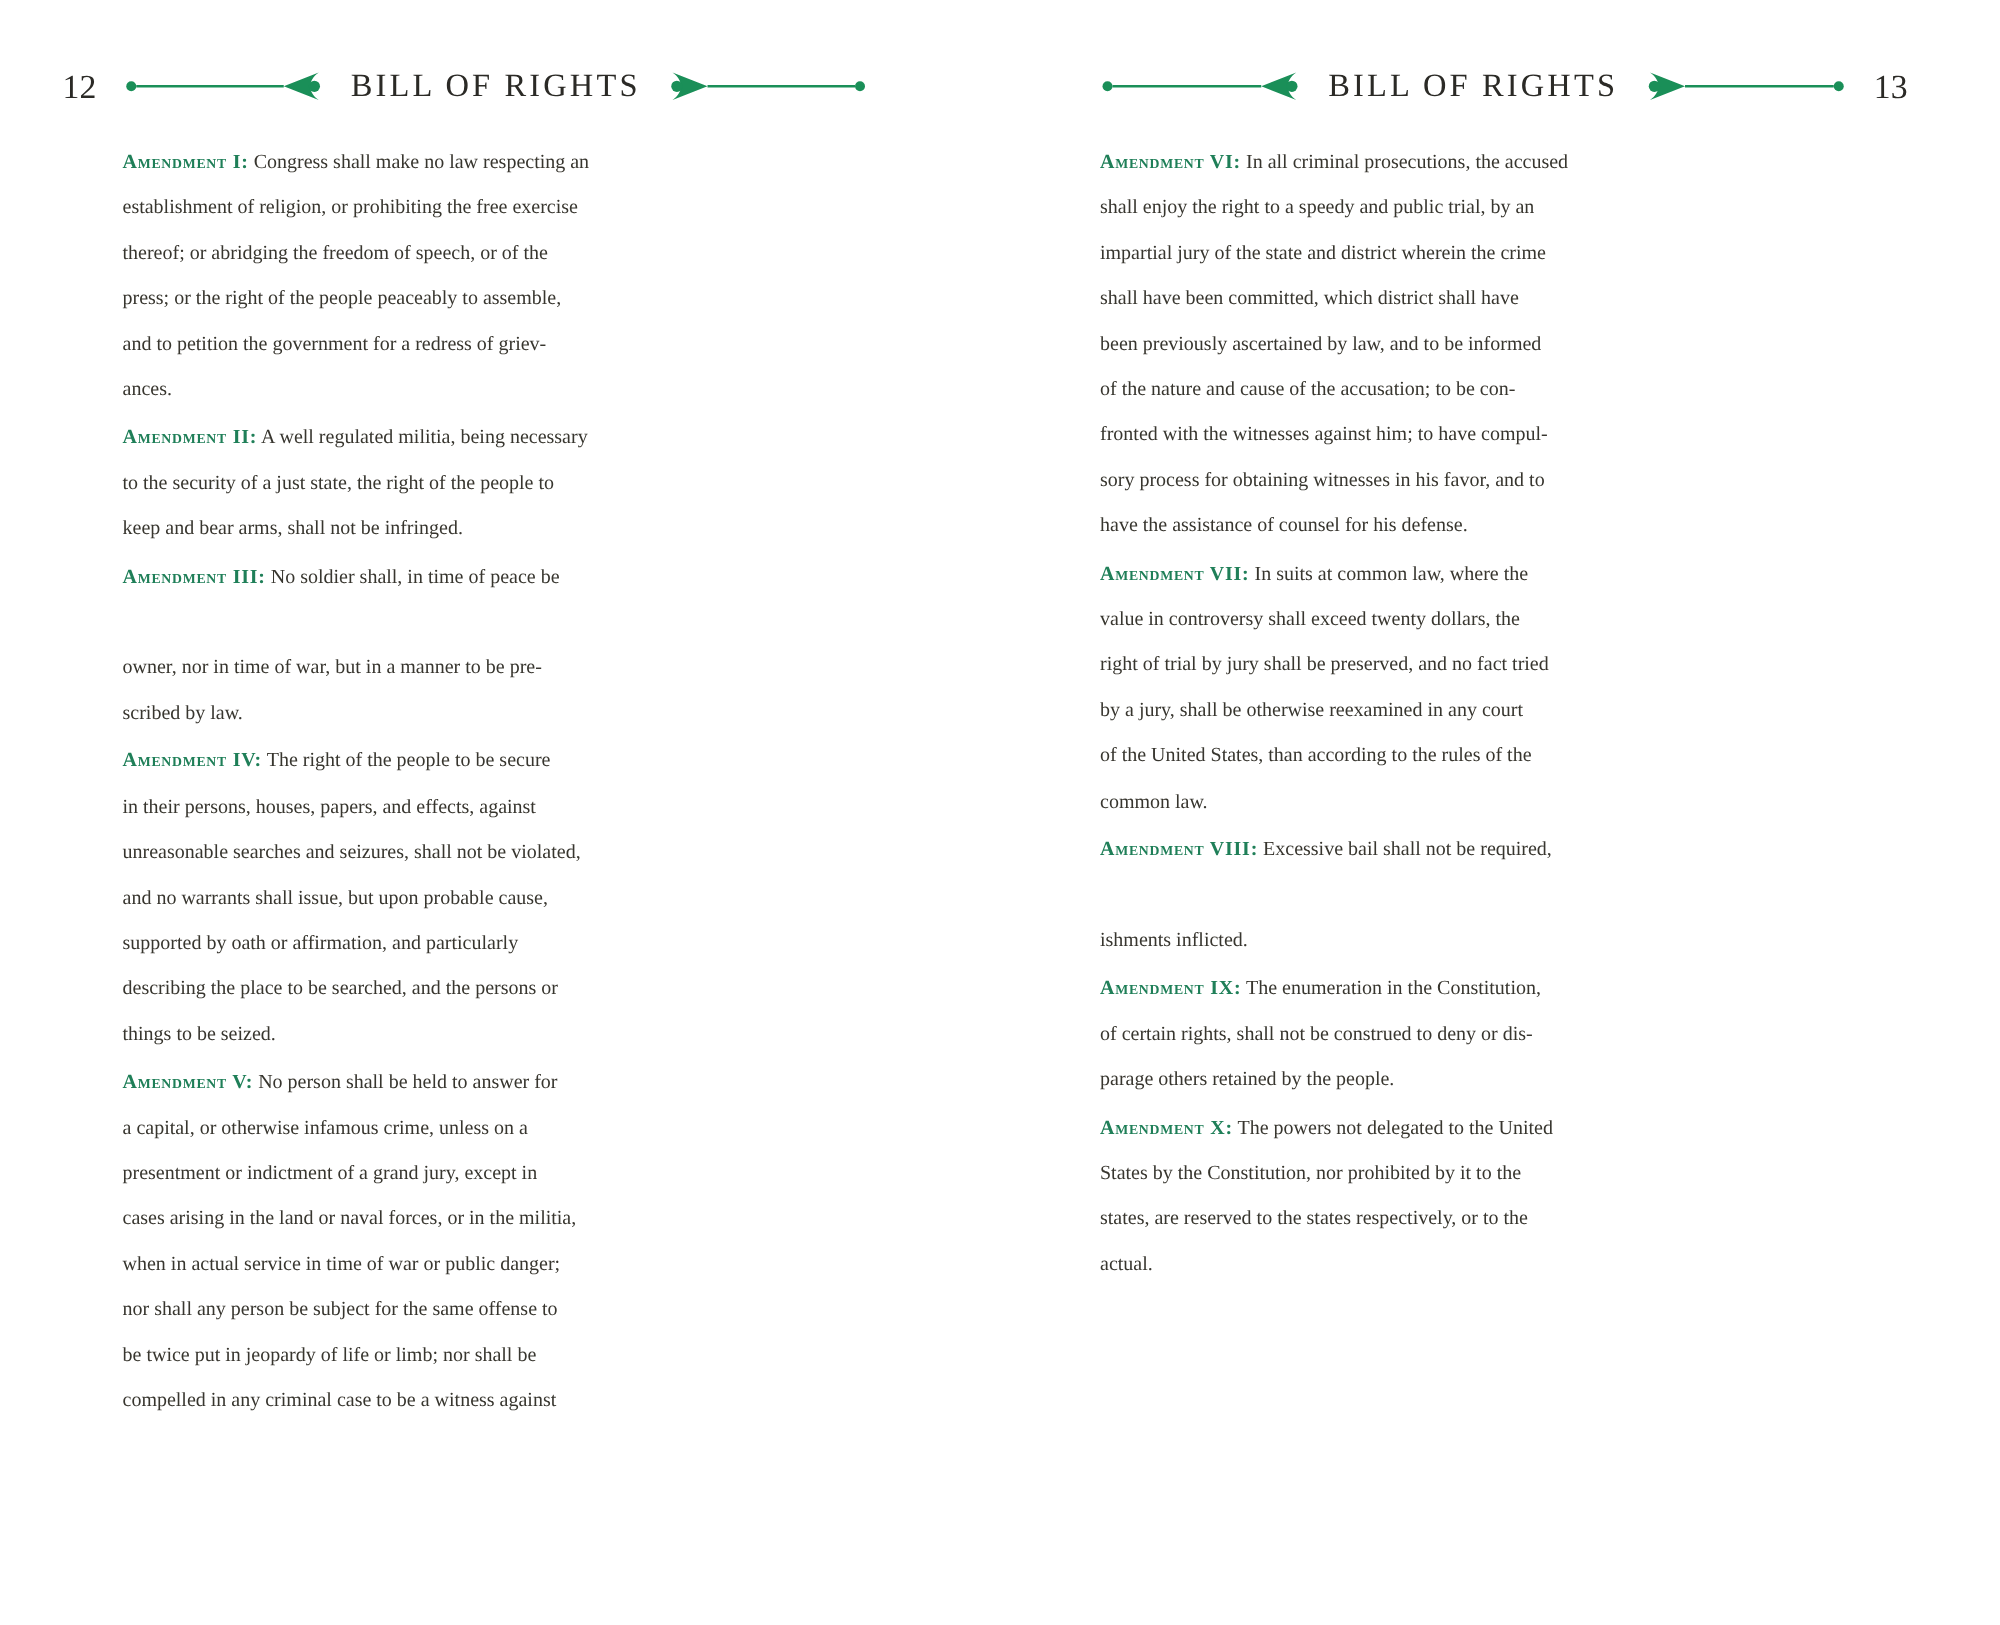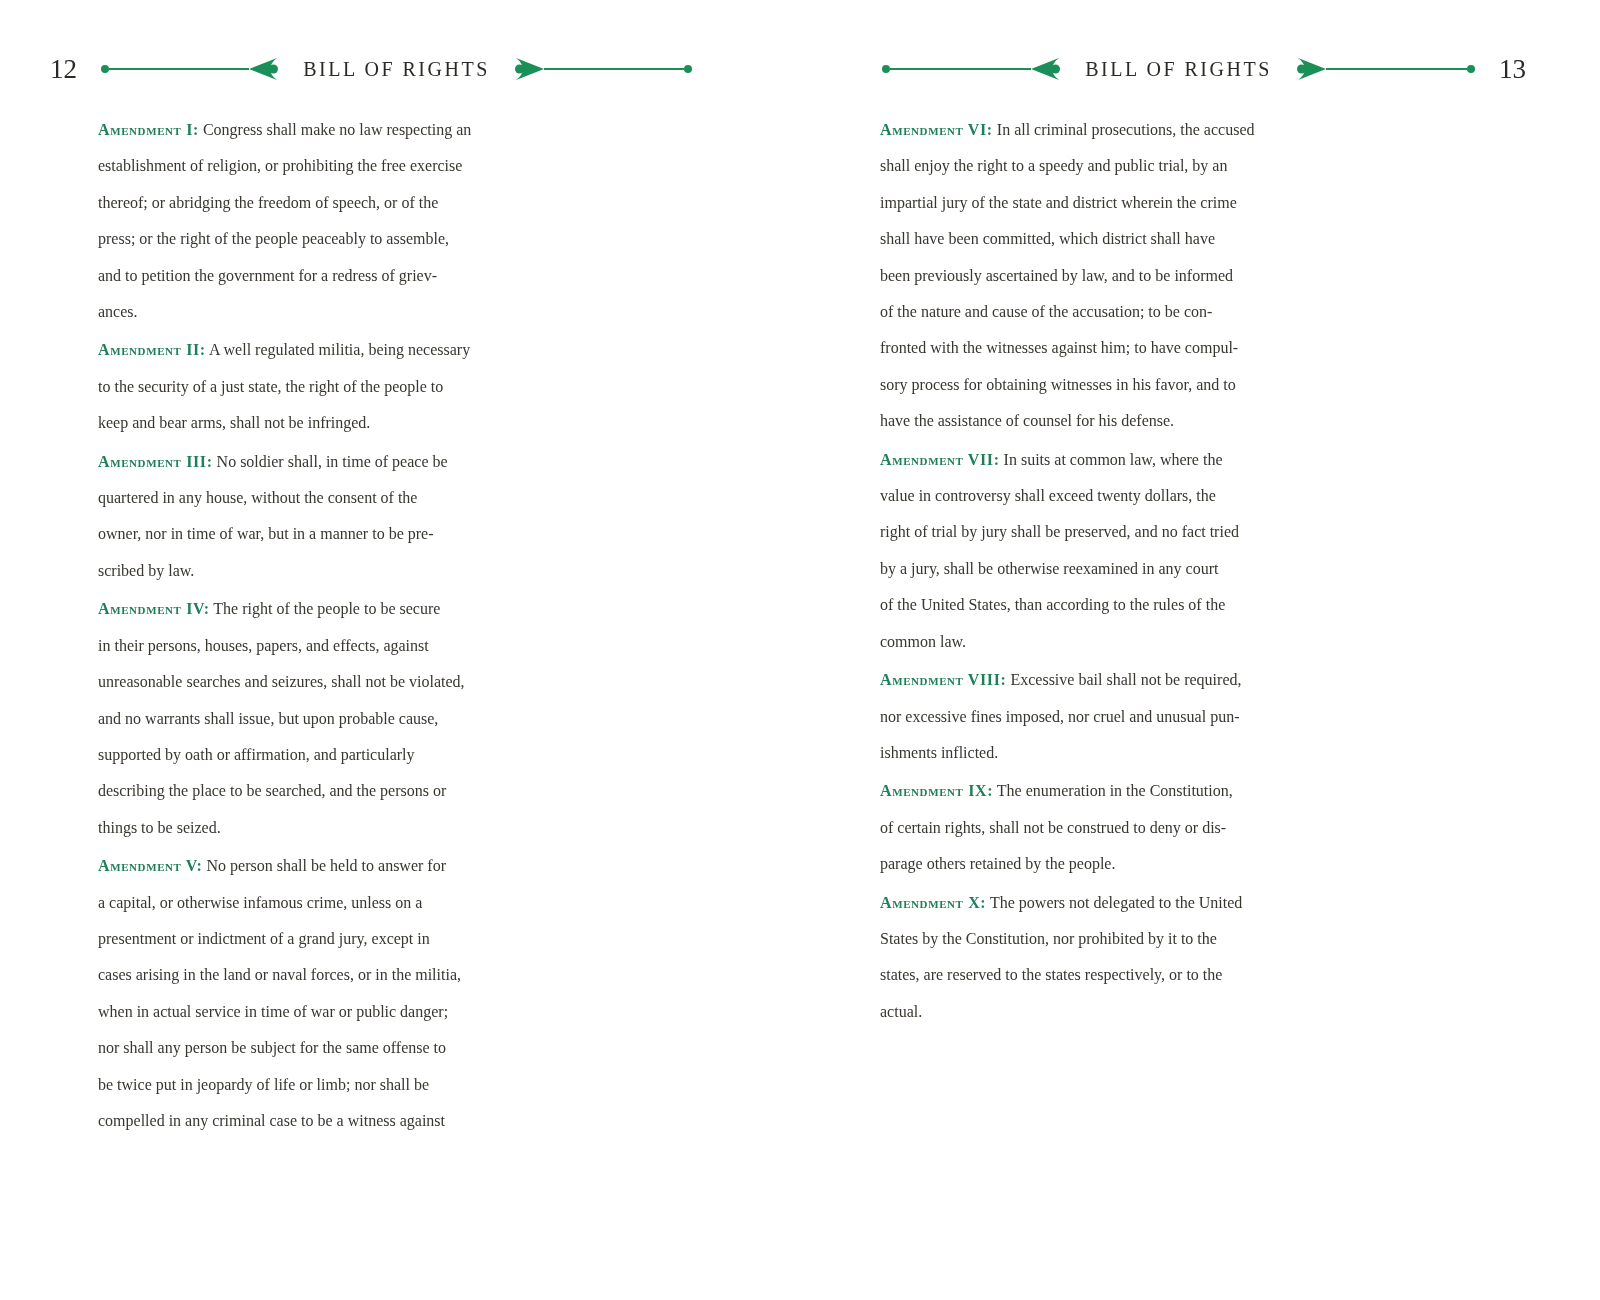--- a/index.html
+++ b/index.html
@@ -27,21 +27,21 @@
   #page-left  .header { left: 50px; width: 642px; }
   #page-right .header { left: 82px; width: 644px; }
 
   .pagenum {
     font-size: 27px;
     color: var(--title, #2b2a26);
     flex: 0 0 auto;
     line-height: 1;
   }
   .title {
-    font-size: 20px;
+    font-size: 26px;
     font-weight: 400;
     letter-spacing: 2.5px;
     color: var(--title, #2b2a26);
     white-space: nowrap;
     margin: 0;
     flex: 0 0 auto;
   }
   .rule { flex: 1 1 auto; display: flex; align-items: center; min-width: 60px; }
   .rule .line { flex: 1 1 auto; height: 2px; background: var(--accent, #1a8f58); }
   .rule .dot {
@@ -91,21 +91,21 @@
           <path d="M0 13 L28 2 C19 8 19 18 28 24 Z"></path>
           <circle cx="24.5" cy="13" r="4.5"></circle>
         </svg>
         <span class="line"></span>
         <span class="dot"></span>
       </span>
     </header>
     <div class="column" id="col-left">
         <p class="para"><span class="label">Amendment I:</span> <span class="tline">Congress shall make no law respecting an</span><br><span class="tline">establishment of religion, or prohibiting the free exercise</span><br><span class="tline">thereof; or abridging the freedom of speech, or of the</span><br><span class="tline">press; or the right of the people peaceably to assemble,</span><br><span class="tline">and to petition the government for a redress of griev-</span><br><span class="tline">ances.</span></p>
         <p class="para"><span class="label">Amendment II:</span> <span class="tline">A well regulated militia, being necessary</span><br><span class="tline">to the security of a just state, the right of the people to</span><br><span class="tline">keep and bear arms, shall not be infringed.</span></p>
-        <p class="para"><span class="label">Amendment III:</span> <span class="tline">No soldier shall, in time of peace be</span><br><span class="tline">quartered in any house, without the consent of the</span><br><span class="tline">owner, nor in time of war, but in a manner to be pre-</span><br><span class="tline">scribed by law.</span></p>
+        <p class="para"><span class="label">Amendment III:</span> <span class="tline">No soldier shall, in time of peace be</span><br><br><span class="tline">owner, nor in time of war, but in a manner to be pre-</span><br><span class="tline">scribed by law.</span></p>
         <p class="para"><span class="label">Amendment IV:</span> <span class="tline">The right of the people to be secure</span><br><span class="tline">in their persons, houses, papers, and effects, against</span><br><span class="tline">unreasonable searches and seizures, shall not be violated,</span><br><span class="tline">and no warrants shall issue, but upon probable cause,</span><br><span class="tline">supported by oath or affirmation, and particularly</span><br><span class="tline">describing the place to be searched, and the persons or</span><br><span class="tline">things to be seized.</span></p>
         <p class="para"><span class="label">Amendment V:</span> <span class="tline">No person shall be held to answer for</span><br><span class="tline">a capital, or otherwise infamous crime, unless on a</span><br><span class="tline">presentment or indictment of a grand jury, except in</span><br><span class="tline">cases arising in the land or naval forces, or in the militia,</span><br><span class="tline">when in actual service in time of war or public danger;</span><br><span class="tline">nor shall any person be subject for the same offense to</span><br><span class="tline">be twice put in jeopardy of life or limb; nor shall be</span><br><span class="tline">compelled in any criminal case to be a witness against</span></p>
       </div>
   </section>
 
   <section class="page" id="page-right">
     <header class="header">
       <span class="rule">
         <span class="dot"></span>
         <span class="line"></span>
@@ -121,19 +121,19 @@
           <circle cx="24.5" cy="13" r="4.5"></circle>
         </svg>
         <span class="line"></span>
         <span class="dot"></span>
       </span>
       <span class="pagenum">13</span>
     </header>
     <div class="column" id="col-right">
         <p class="para"><span class="label">Amendment VI:</span> <span class="tline">In all criminal prosecutions, the accused</span><br><span class="tline">shall enjoy the right to a speedy and public trial, by an</span><br><span class="tline">impartial jury of the state and district wherein the crime</span><br><span class="tline">shall have been committed, which district shall have</span><br><span class="tline">been previously ascertained by law, and to be informed</span><br><span class="tline">of the nature and cause of the accusation; to be con-</span><br><span class="tline">fronted with the witnesses against him; to have compul-</span><br><span class="tline">sory process for obtaining witnesses in his favor, and to</span><br><span class="tline">have the assistance of counsel for his defense.</span></p>
         <p class="para"><span class="label">Amendment VII:</span> <span class="tline">In suits at common law, where the</span><br><span class="tline">value in controversy shall exceed twenty dollars, the</span><br><span class="tline">right of trial by jury shall be preserved, and no fact tried</span><br><span class="tline">by a jury, shall be otherwise reexamined in any court</span><br><span class="tline">of the United States, than according to the rules of the</span><br><span class="tline">common law.</span></p>
-        <p class="para"><span class="label">Amendment VIII:</span> <span class="tline">Excessive bail shall not be required,</span><br><span class="tline">nor excessive fines imposed, nor cruel and unusual pun-</span><br><span class="tline">ishments inflicted.</span></p>
+        <p class="para"><span class="label">Amendment VIII:</span> <span class="tline">Excessive bail shall not be required,</span><br><br><span class="tline">ishments inflicted.</span></p>
         <p class="para"><span class="label">Amendment IX:</span> <span class="tline">The enumeration in the Constitution,</span><br><span class="tline">of certain rights, shall not be construed to deny or dis-</span><br><span class="tline">parage others retained by the people.</span></p>
         <p class="para"><span class="label">Amendment X:</span> <span class="tline">The powers not delegated to the United</span><br><span class="tline">States by the Constitution, nor prohibited by it to the</span><br><span class="tline">states, are reserved to the states respectively, or to the</span><br><span class="tline">actual.</span></p>
       </div>
   </section>
 
 </div>
 
 </body></html>

